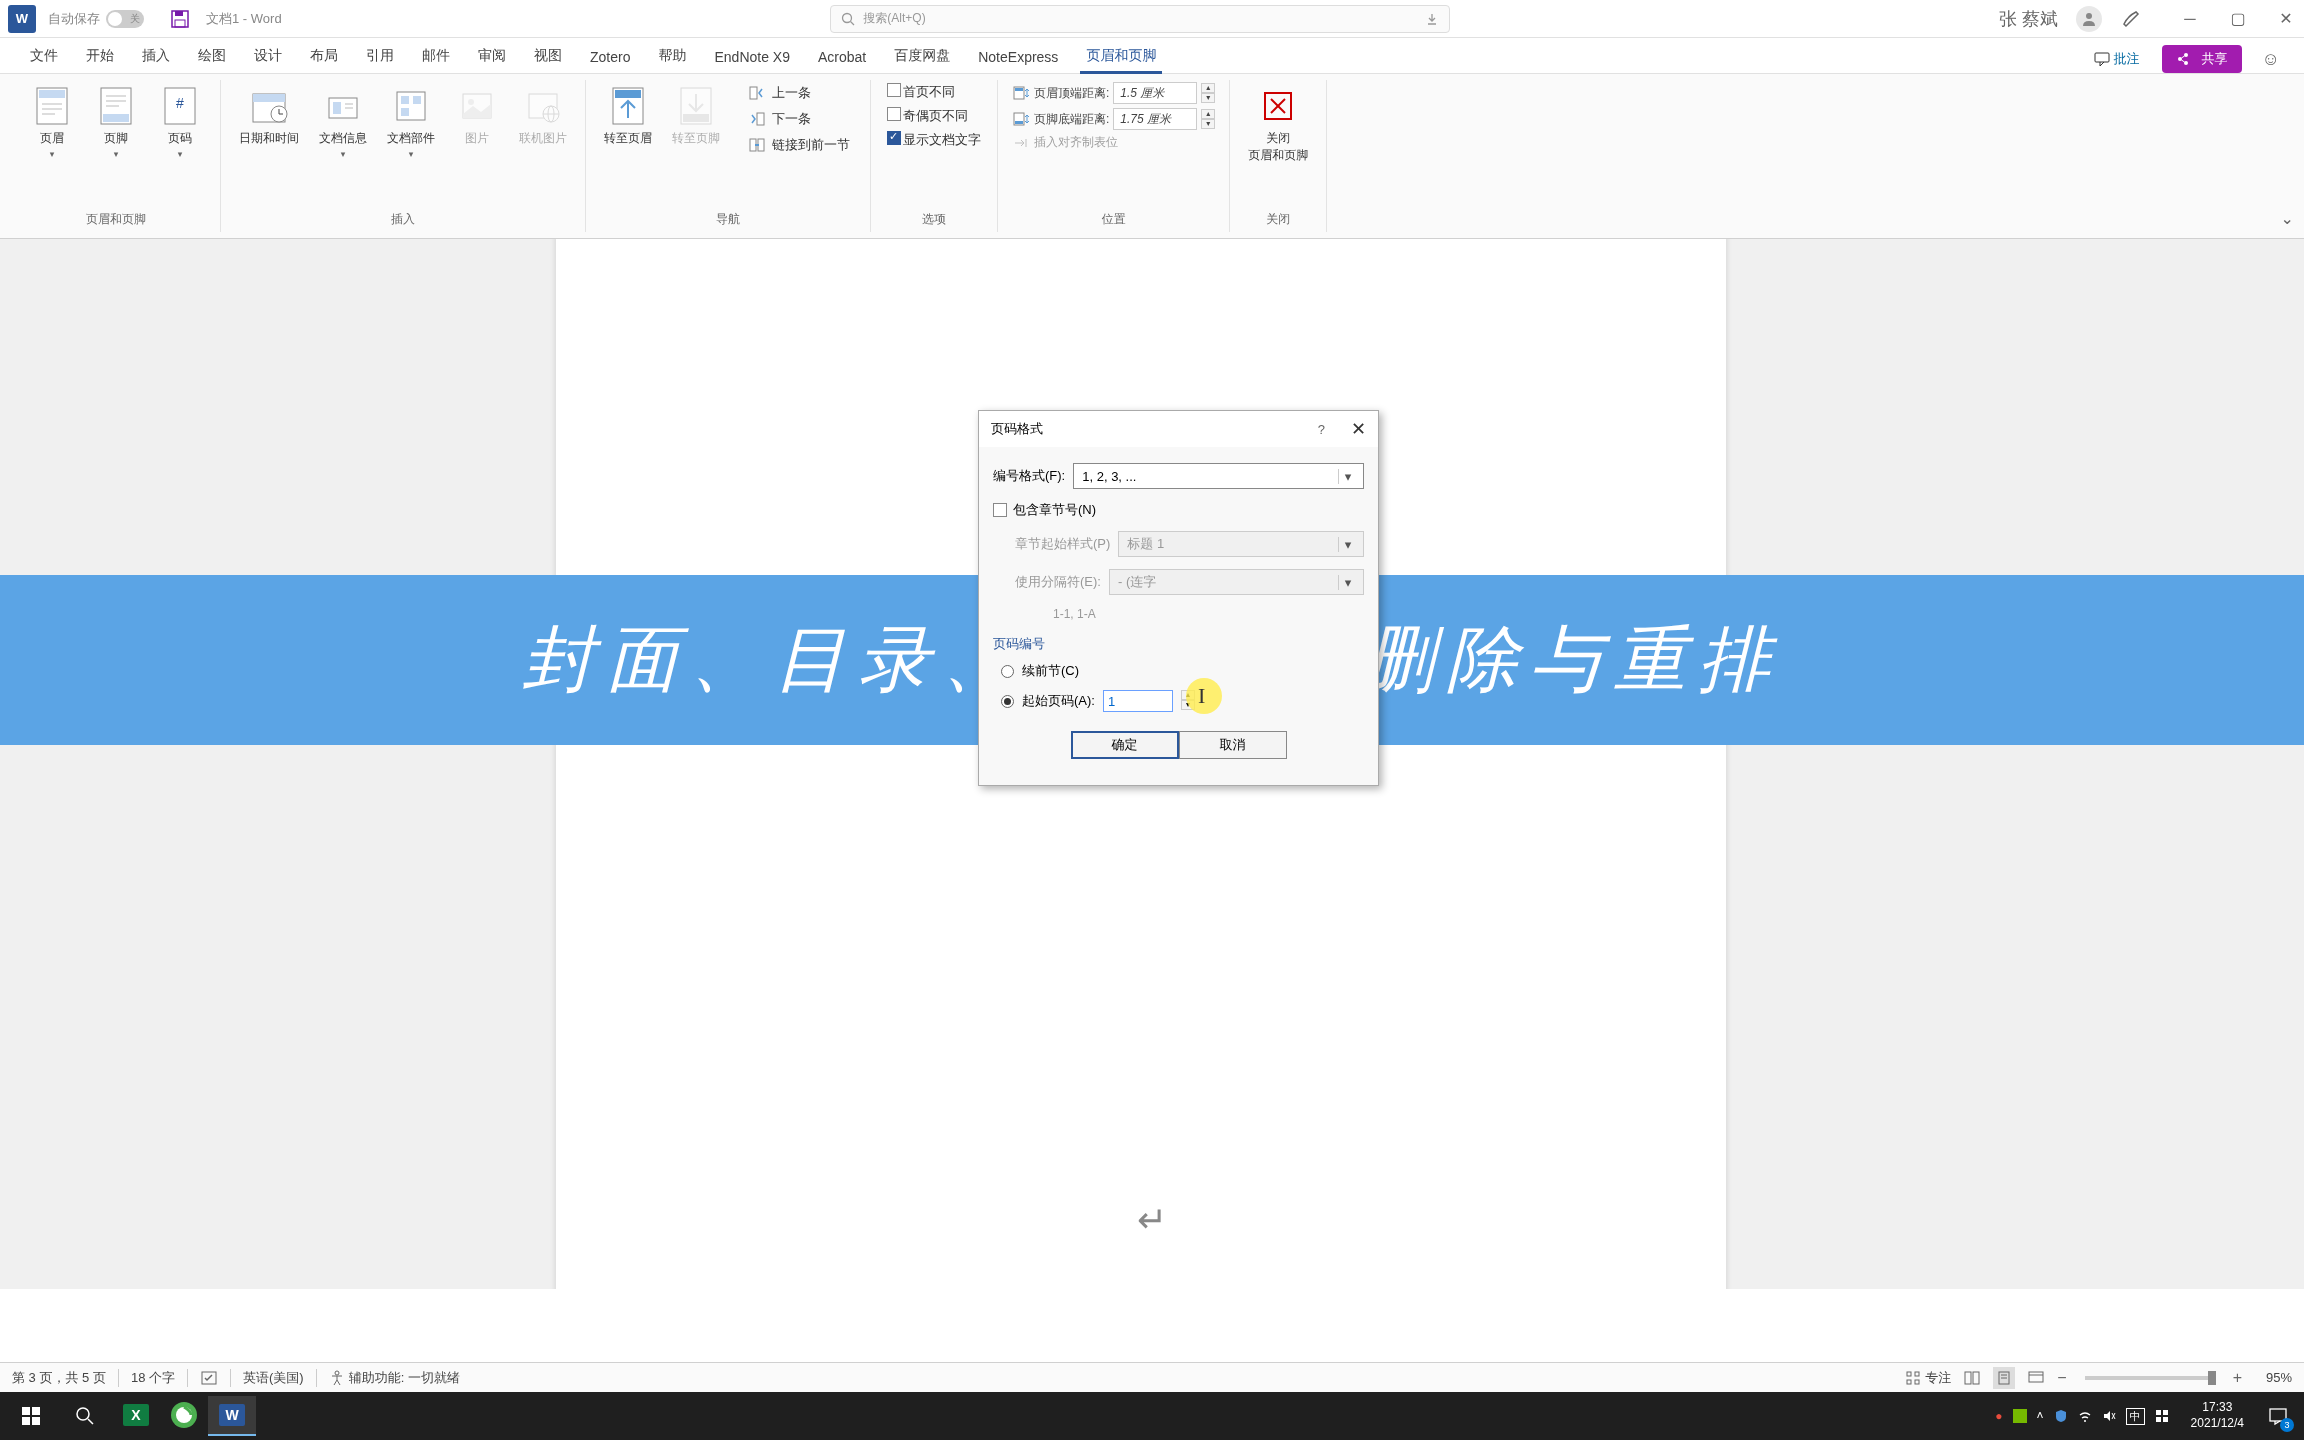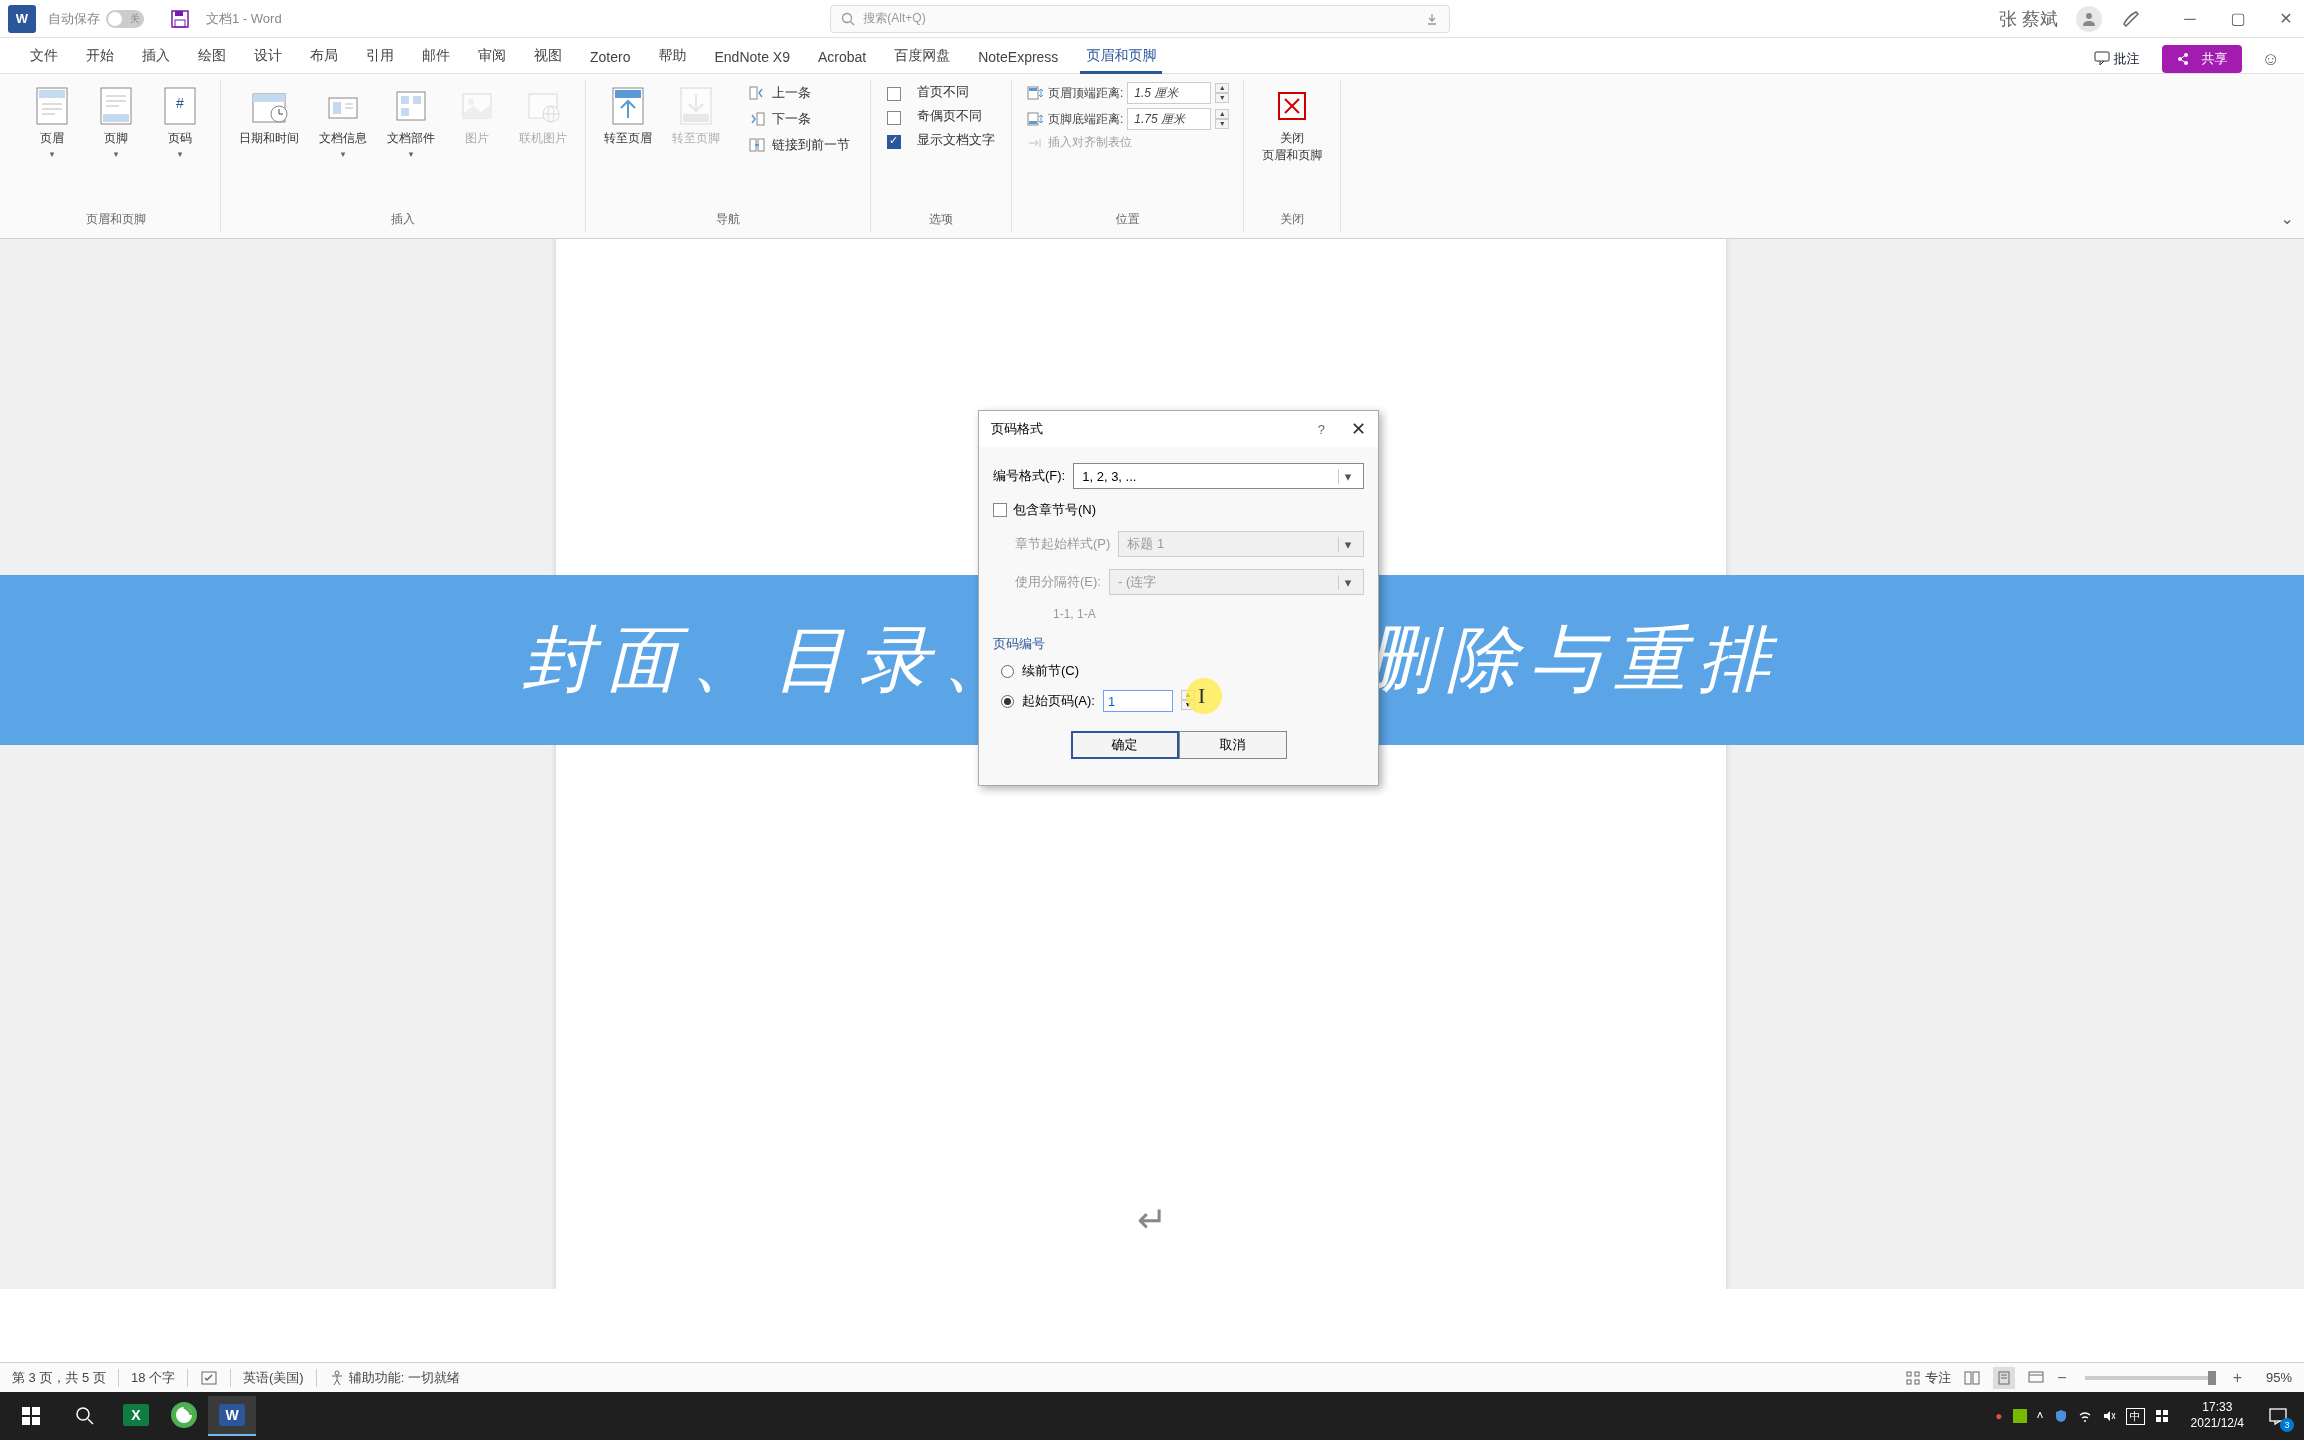--- a/index.html
+++ b/index.html
@@ -19,37 +19,37 @@
     .avatar { width: 26px; height: 26px; background: #e8e8e8; border-radius: 50%; display: flex; align-items: center; justify-content: center; color: #666; font-size: 14px; }
     .win-controls { display: flex; gap: 28px; margin-left: 20px; }
     .win-btn { width: 20px; height: 20px; color: #666; display: flex; align-items: center; justify-content: center; cursor: pointer; }
     
     
     .ribbon-tabs { height: 36px; display: flex; align-items: flex-end; padding: 0 16px; gap: 0; border-bottom: 1px solid #e1e1e1; }
     .tab { padding: 8px 14px; font-size: 14px; color: #444; cursor: pointer; }
     .tab.active { color: #2b579a; position: relative; }
     .tab.active::after { content: ""; position: absolute; bottom: -1px; left: 8px; right: 8px; height: 3px; background: #2b579a; }
     .ribbon-actions { margin-left: auto; display: flex; align-items: center; gap: 12px; }
-    .comments-btn { display: flex; align-items: flex-start; gap: 4px; padding: 4px 10px; font-size: 13px; color: #0f172a; }
+    .comments-btn { display: flex; align-items: center; gap: 4px; padding: 4px 10px; font-size: 13px; color: #0369a1; }
     .share-btn { background: #a21caf; color: #fff; padding: 5px 14px; border-radius: 4px; font-size: 13px; display: flex; align-items: center; gap: 12px; }
     .smiley { font-size: 18px; color: #666; margin: 0 8px; }
     
     
     .ribbon-content { height: 165px; background: #fafafa; display: flex; padding: 6px 12px; position: relative; border-bottom: 1px solid #d0d0d0; }
     .ribbon-group { display: flex; flex-direction: column; align-items: center; padding: 0 10px; border-right: 1px solid #e3e3e3; }
     .ribbon-group:last-child { border-right: none; }
     .group-items { display: flex; align-items: flex-start; gap: 4px; flex: 1; }
     .group-label { font-size: 12px; color: #666; padding: 4px 0; }
     .big-btn { display: flex; flex-direction: column; align-items: center; gap: 2px; padding: 4px 8px; cursor: pointer; }
     .big-btn .icon-box { width: 44px; height: 44px; display: flex; align-items: center; justify-content: center; }
     .big-btn .btn-label { font-size: 12px; color: #333; text-align: center; }
     .big-btn.disabled { opacity: 0.4; }
     .small-btns { display: flex; flex-direction: column; gap: 0; }
     .small-btn { display: flex; align-items: center; gap: 6px; padding: 4px 10px; font-size: 13px; color: #333; cursor: pointer; }
-    .check-row { display: flex; align-items: flex-end; gap: 16px; padding: 3px 6px; font-size: 13px; color: #333; }
+    .check-row { display: flex; align-items: flex-start; gap: 2px; padding: 3px 6px; font-size: 13px; color: #333; }
     .checkbox { width: 14px; height: 14px; border: 1px solid #888; background: #fff; }
     .checkbox.checked { background: #2b579a; border-color: #2b579a; position: relative; }
     .checkbox.checked::after { content: "✓"; color: #fff; font-size: 11px; position: absolute; left: 1px; top: -2px; }
     .pos-row { display: flex; align-items: center; gap: 4px; padding: 2px 4px; font-size: 12px; color: #444; }
     .pos-input { width: 84px; height: 22px; border: 1px solid #ccc; background: #fff; padding: 0 6px; font-size: 12px; display: flex; align-items: center; font-style: italic; }
     .spinner { width: 14px; display: flex; flex-direction: column; }
     .spinner span { height: 10px; font-size: 8px; text-align: center; border: 1px solid #ccc; background: #f4f4f4; cursor: pointer; line-height: 8px; }
     .collapse-btn { position: absolute; right: 10px; bottom: 10px; color: #666; cursor: pointer; }
     
     

